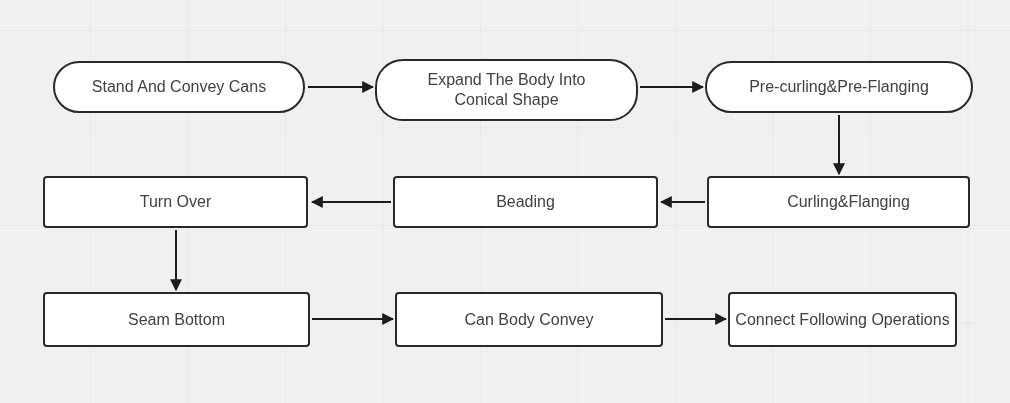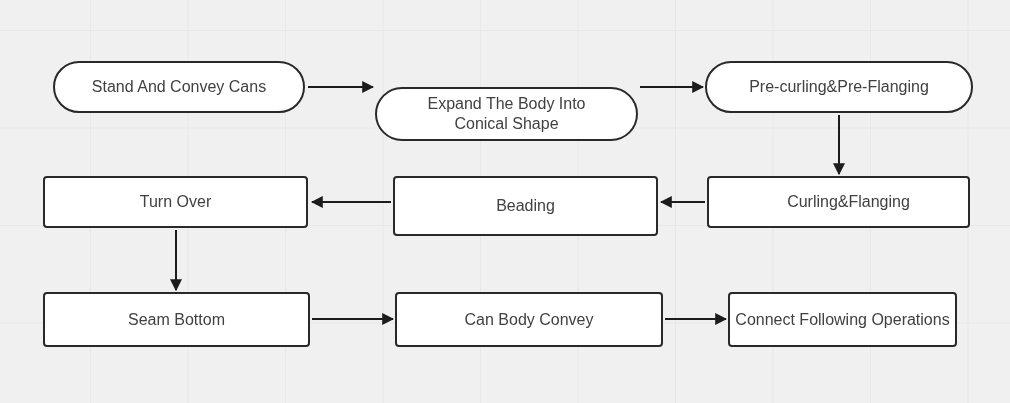--- a/index.html
+++ b/index.html
@@ -31,25 +31,25 @@
     align-items: center;
     justify-content: center;
     text-align: center;
   }
   .node span { display: inline-block; }
   .stadium { border-radius: 28px; }
   .rrect   { border-radius: 4px; }
 
   
   .n0 { left: 53px;  top: 61px;  width: 252px; height: 52px; }
-  .n1 { left: 375px; top: 59px;  width: 263px; height: 54px; margin-top: 28px; }
+  .n1 { left: 375px; top: 59px;  width: 263px; height: 62px; }
   .n1 span { max-width: 200px; }
   .n2 { left: 705px; top: 61px;  width: 268px; height: 52px; }
   .n3 { left: 707px; top: 176px; width: 263px; height: 52px; padding-left: 20px; }
-  .n4 { left: 393px; top: 176px; width: 265px; height: 60px; }
+  .n4 { left: 393px; top: 176px; width: 265px; height: 52px; }
   .n5 { left: 43px;  top: 176px; width: 265px; height: 52px; }
   .n6 { left: 43px;  top: 292px; width: 267px; height: 55px; }
   .n7 { left: 395px; top: 292px; width: 268px; height: 55px; }
   .n8 { left: 728px; top: 292px; width: 229px; height: 55px; }
 
   .edges {
     position: absolute;
     left: 0; top: 0;
     width: 1010px; height: 403px;
     pointer-events: none;

